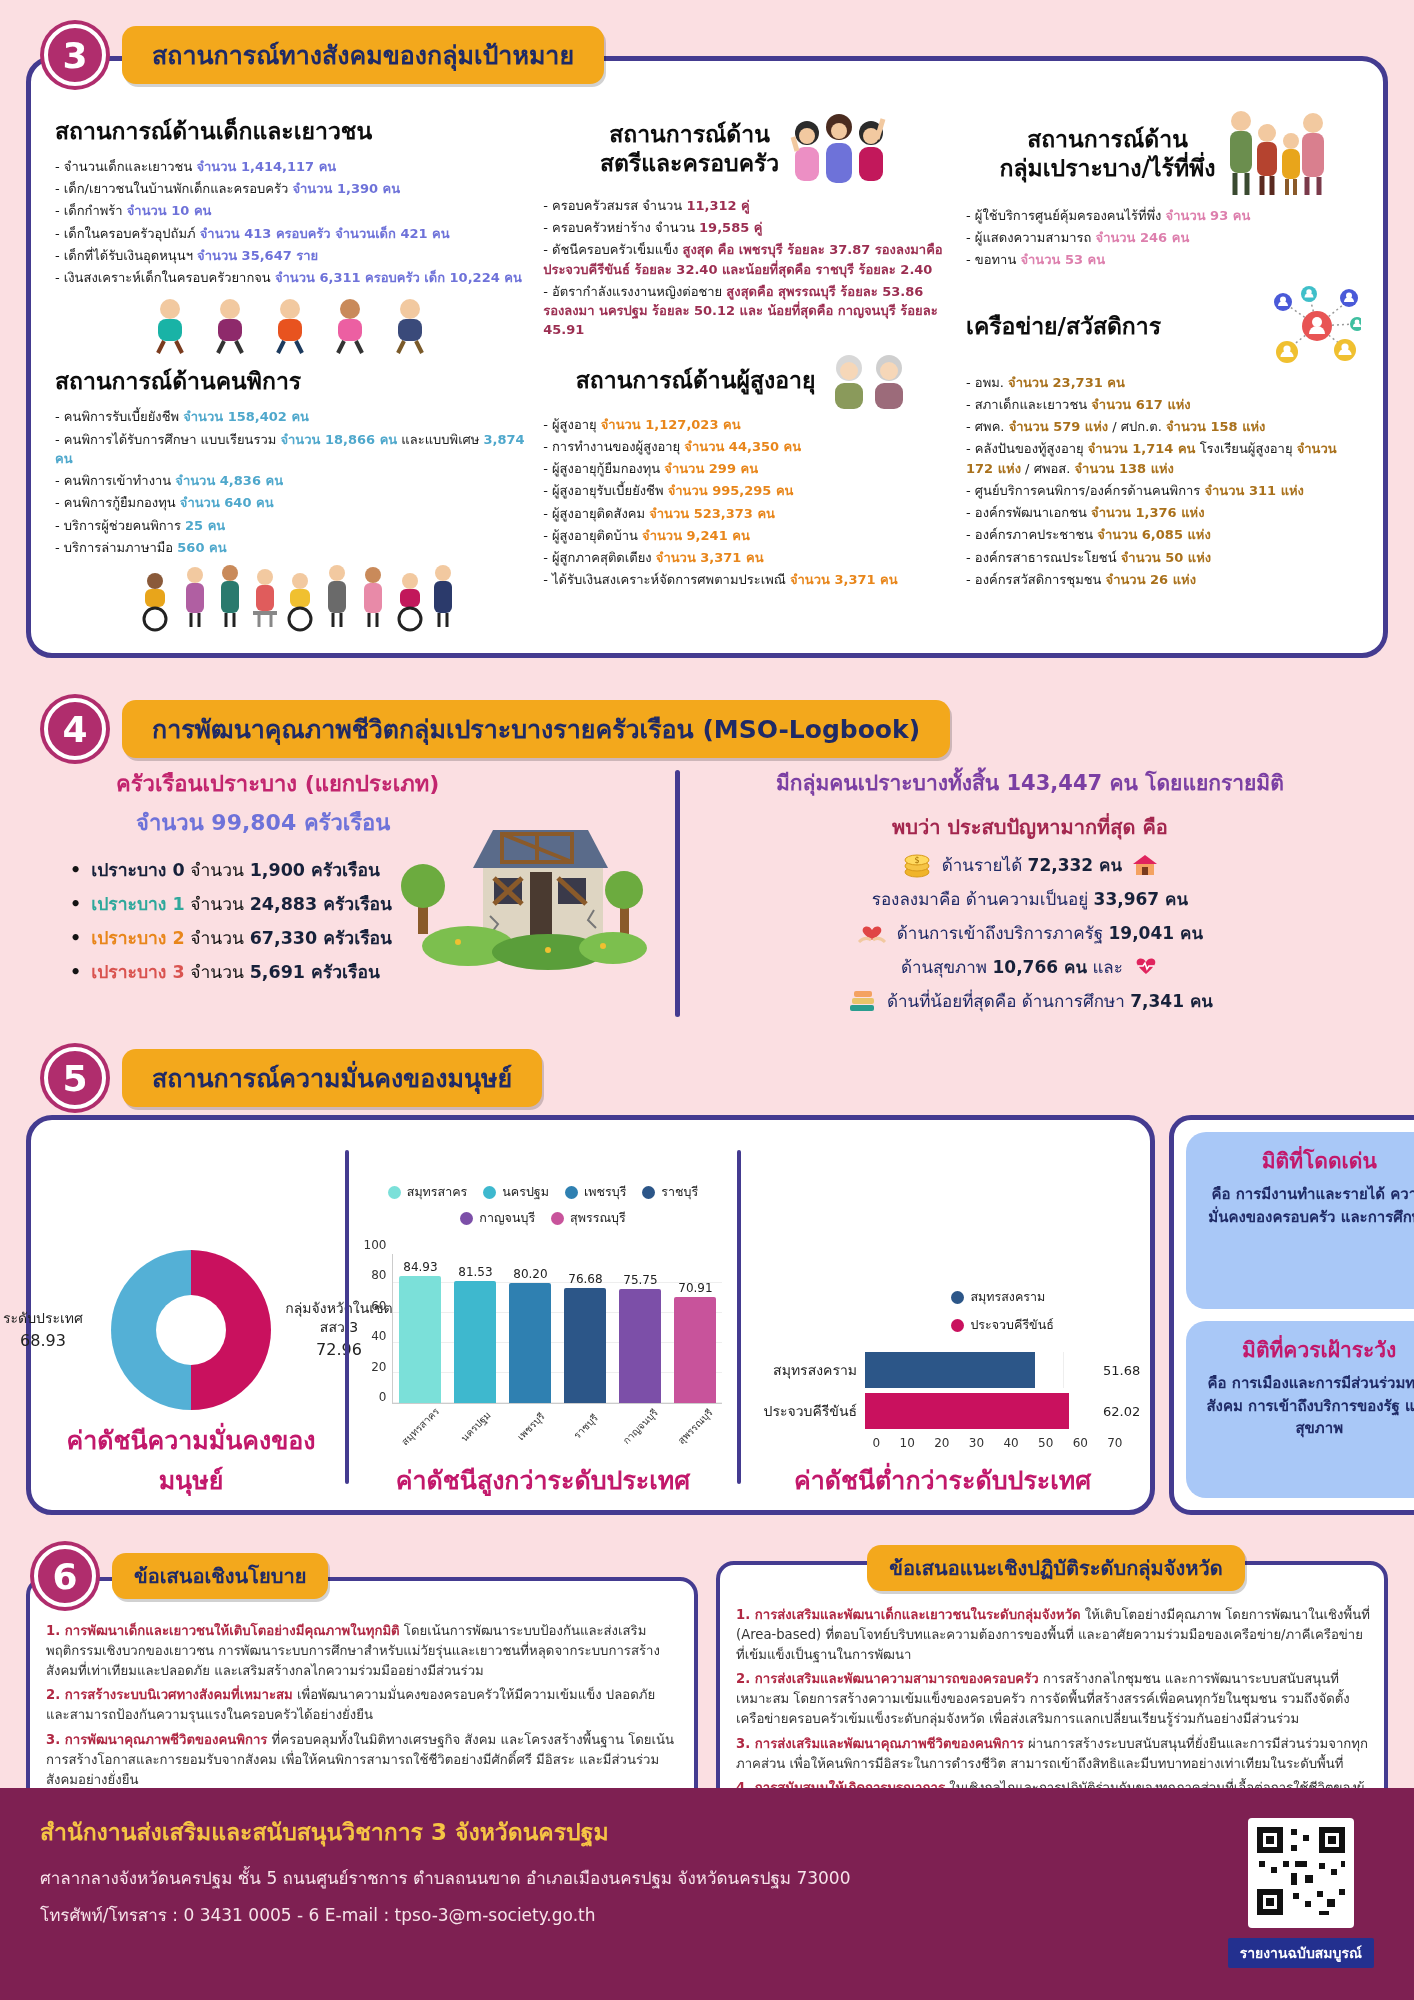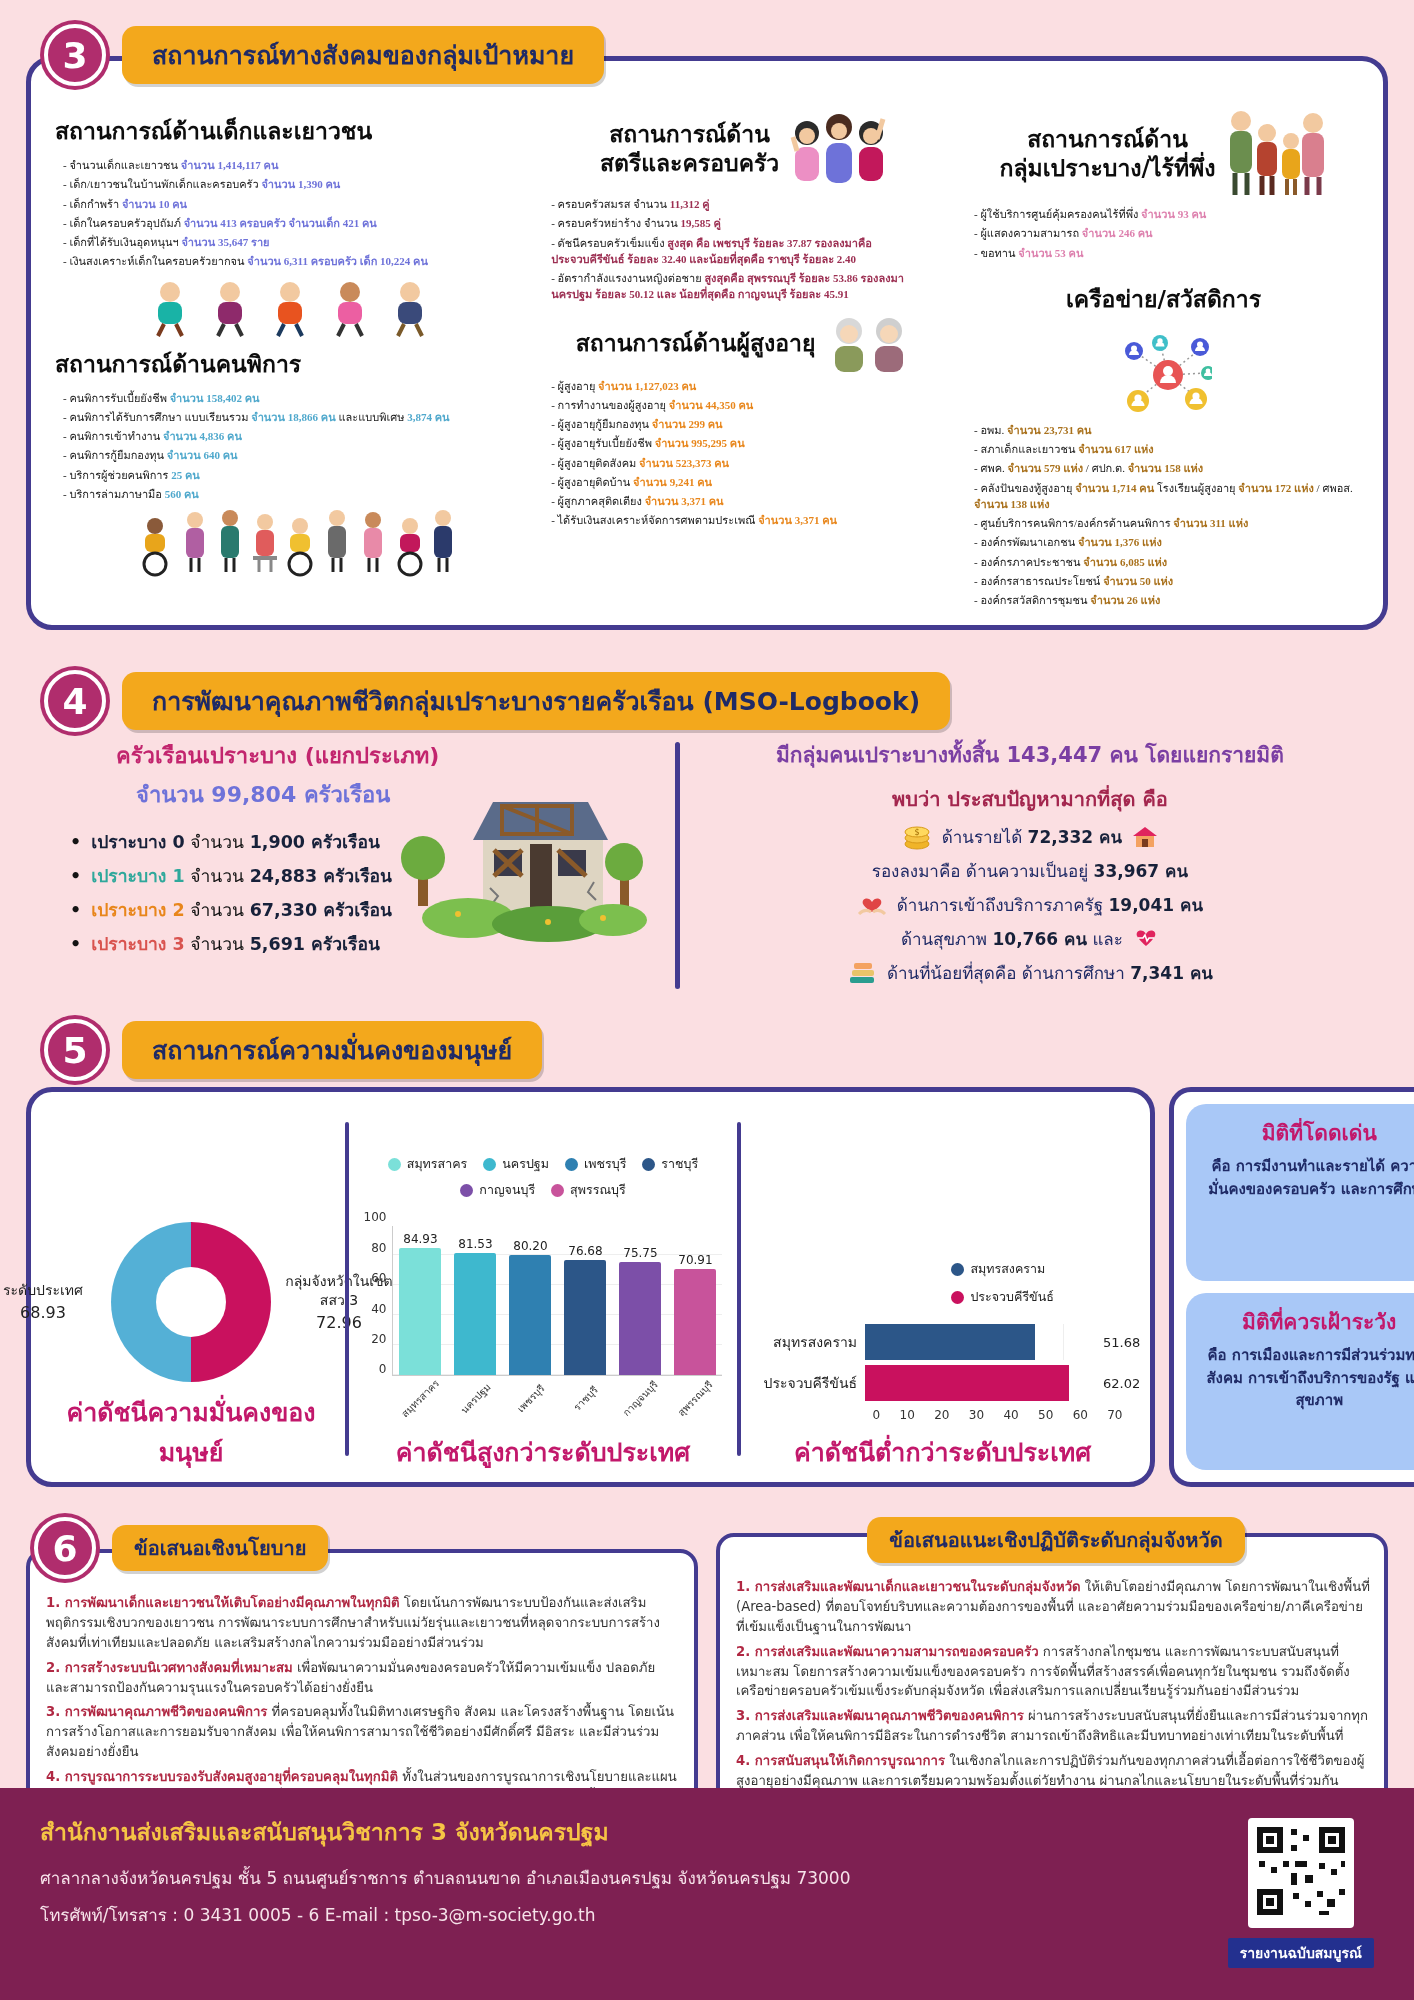--- a/index.html
+++ b/index.html
@@ -18,21 +18,21 @@
   .card { background:#fff; border:5px solid #443B90; border-radius:26px; }
 
   
   .s3 { margin:0 26px; padding:46px 22px 14px 24px; }
   .s3cols { display:flex; gap:18px; }
   .col { min-width:0; }
   .c1 { flex:0 0 36%; } .c2 { flex:0 0 31%; } .c3 { flex:1; }
   .colh { font-size:23px; font-weight:800; color:#0d0d0d; margin:6px 0 8px; }
   .colh.center { text-align:center; line-height:1.25; }
   .h2wrap { display:flex; align-items:center; justify-content:center; gap:8px; }
-  .ln { font-size:11px; line-height:1.48; margin:3px 8px; color:#1b1b1b;font-family:Liberation Serif, serif; }
+  .ln { font-size:13px; line-height:1.48; margin:3px 0; color:#1b1b1b; }
   .illus { display:block; margin:6px auto; }
 
   .hl-pp { color:#6E72D9; font-weight:700; }
   .hl-tb { color:#4FA8CC; font-weight:700; }
   .hl-mr { color:#9C2F52; font-weight:700; }
   .hl-or { color:#E8861B; font-weight:700; }
   .hl-pk { color:#DD7FAD; font-weight:700; }
   .hl-br { color:#A9711C; font-weight:700; }
   .hl-bk { color:#17213a; font-weight:800; }
   .hl-nv { color:#17213a; font-weight:800; }
@@ -309,21 +309,21 @@
                 <circle cx="90" cy="16" r="10" fill="#f2c9a0"></circle>
                 <rect x="79" y="26" width="22" height="44" rx="8" fill="#d97f8e"></rect>
                 <line x1="84" y1="70" x2="84" y2="88" stroke="#7a3a4a" stroke-width="5"></line>
                 <line x1="96" y1="70" x2="96" y2="88" stroke="#7a3a4a" stroke-width="5"></line>
               </g>
           </svg>
         </div>
         <div class="ln"><span>- ผู้ใช้บริการศูนย์คุ้มครองคนไร้ที่พึ่ง </span><span class="hl-pk">จำนวน 93 คน</span></div>
         <div class="ln"><span>- ผู้แสดงความสามารถ </span><span class="hl-pk">จำนวน 246 คน</span></div>
         <div class="ln"><span>- ขอทาน </span><span class="hl-pk">จำนวน 53 คน</span></div>
-        <div class="h2wrap" style="margin-top:14px; justify-content:space-between;flex-direction:column;">
+        <div class="h2wrap" style="margin-top:14px; justify-content:space-between;">
           <div class="colh">เครือข่าย/สวัสดิการ</div>
           <svg width="96" height="86" viewBox="0 0 96 86">
             <g stroke="#999" stroke-width="1.5" stroke-dasharray="2,3">
               <line x1="52" y1="42" x2="18" y2="18"></line>
                 <line x1="52" y1="42" x2="44" y2="10"></line>
                 <line x1="52" y1="42" x2="84" y2="16"></line>
                 <line x1="52" y1="42" x2="22" y2="66"></line>
                 <line x1="52" y1="42" x2="80" y2="64"></line>
                 <line x1="52" y1="42" x2="90" y2="40"></line>
             </g>

